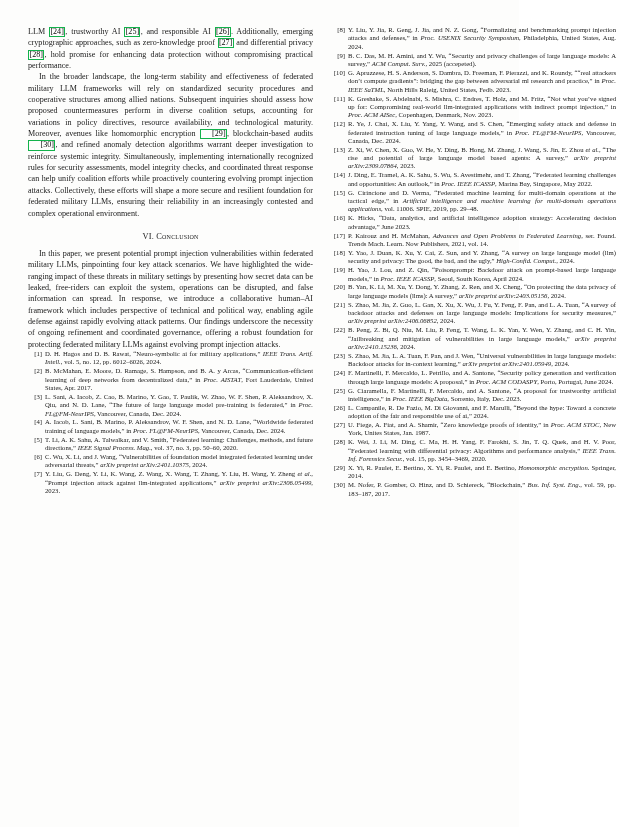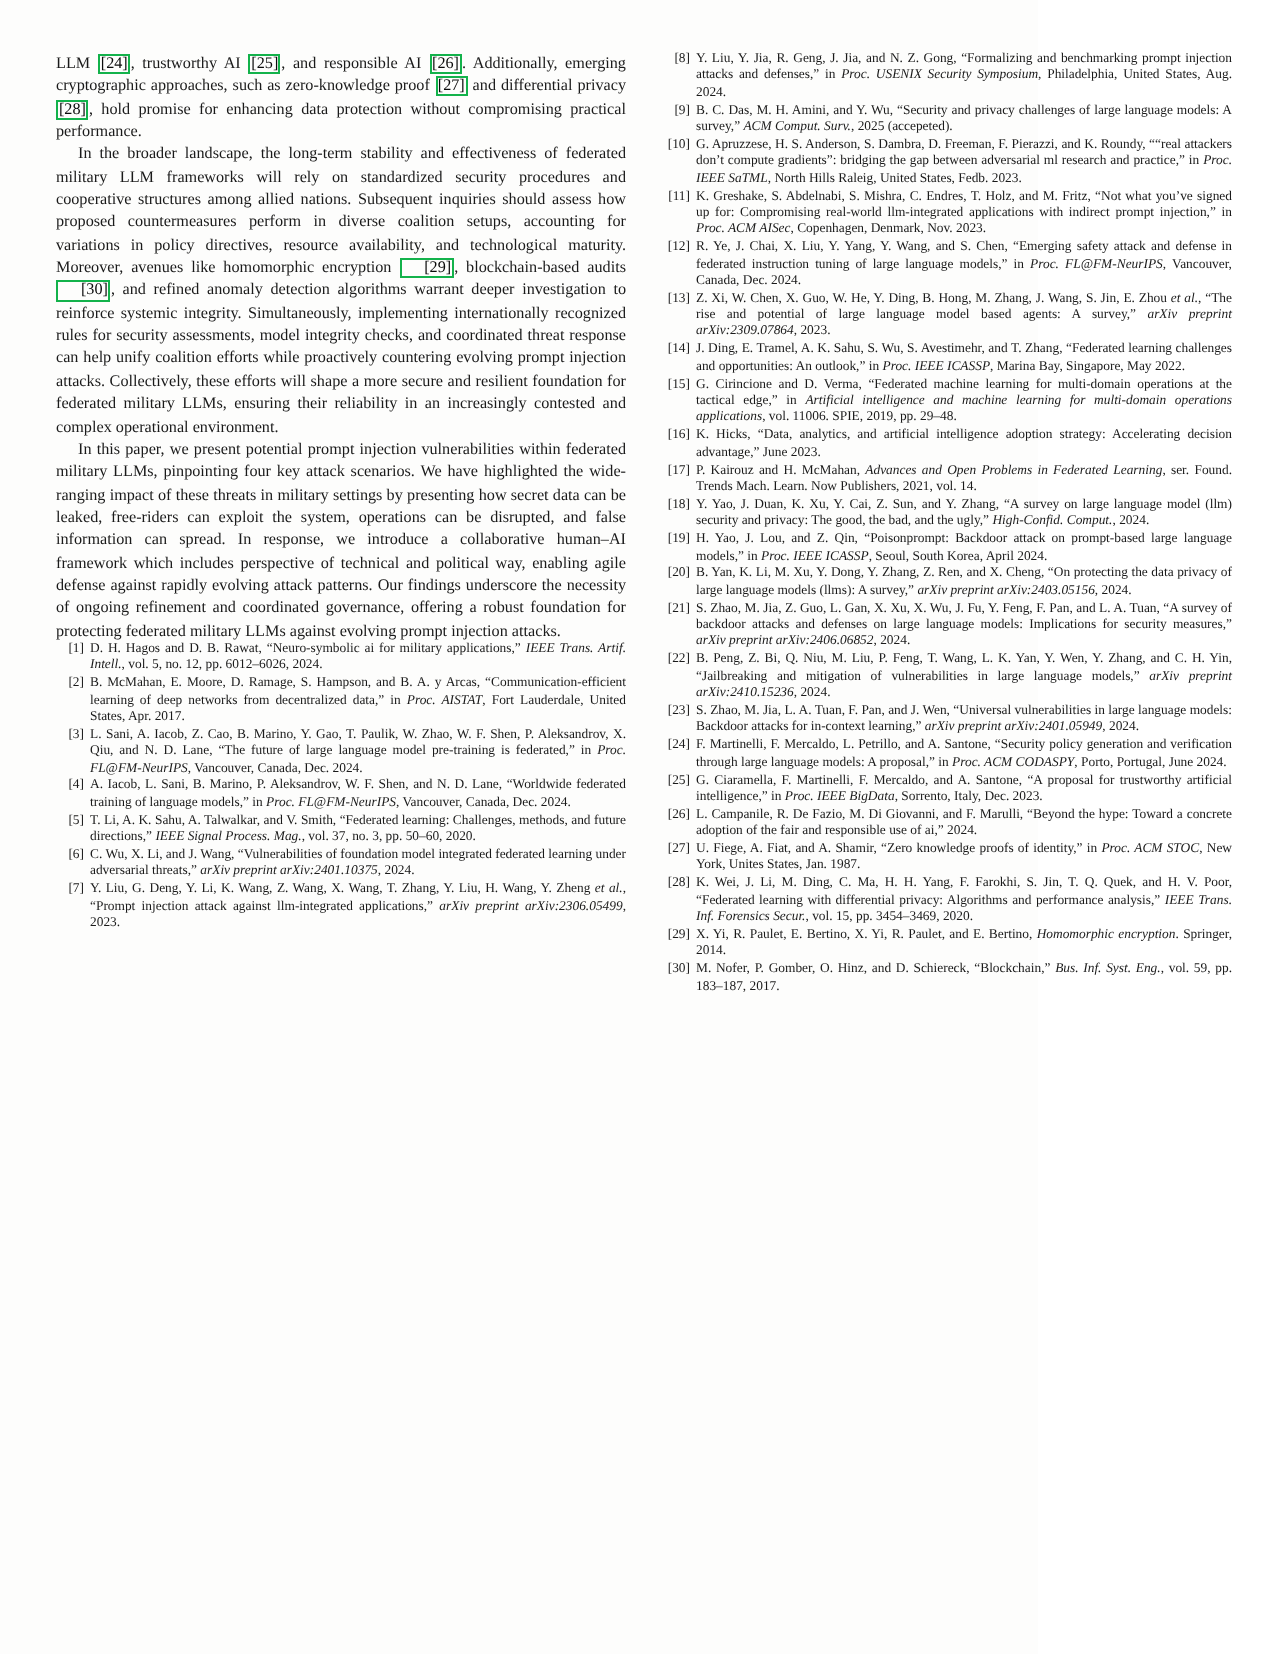--- a/index.html
+++ b/index.html
@@ -96,20 +96,24 @@
 
 <div class="page">
   <div class="columns">
 
     <div class="col">
       <div id="left-paragraphs">
           <p class="body">LLM <span class="cite">[24]</span>, trustworthy AI <span class="cite">[25]</span>, and responsible AI <span class="cite">[26]</span>. Additionally, emerging cryptographic approaches, such as zero-knowledge proof <span class="cite">[27]</span> and differential privacy <span class="cite">[28]</span>, hold promise for enhancing data protection without compromising practical performance.</p>
           <p class="body indent">In the broader landscape, the long-term stability and effectiveness of federated military LLM frameworks will rely on standardized security procedures and cooperative structures among allied nations. Subsequent inquiries should assess how proposed countermeasures perform in diverse coalition setups, accounting for variations in policy directives, resource availability, and technological maturity. Moreover, avenues like homomorphic encryption <span class="cite">[29]</span>, blockchain-based audits <span class="cite">[30]</span>, and refined anomaly detection algorithms warrant deeper investigation to reinforce systemic integrity. Simultaneously, implementing internationally recognized rules for security assessments, model integrity checks, and coordinated threat response can help unify coalition efforts while proactively countering evolving prompt injection attacks. Collectively, these efforts will shape a more secure and resilient foundation for federated military LLMs, ensuring their reliability in an increasingly contested and complex operational environment.</p>
         </div>
 
+      <h2 class="section">
+        <span class="num">VI.</span>
+        <span>Conclusion</span>
+      </h2>
 
       <p class="body indent">In this paper, we present potential prompt injection vulnerabilities within federated military LLMs, pinpointing four key attack scenarios. We have highlighted the wide-ranging impact of these threats in military settings by presenting how secret data can be leaked, free-riders can exploit the system, operations can be disrupted, and false information can spread. In response, we introduce a collaborative human–AI framework which includes perspective of technical and political way, enabling agile defense against rapidly evolving attack patterns. Our findings underscore the necessity of ongoing refinement and coordinated governance, offering a robust foundation for protecting federated military LLMs against evolving prompt injection attacks.</p>
 
 
       <ol class="refs" id="left-refs">
           <li>
             <span class="rnum">[1]</span>
             <span class="rtxt">D. H. Hagos and D. B. Rawat, “Neuro-symbolic ai for military applications,” <em>IEEE Trans. Artif. Intell.</em>, vol. 5, no. 12, pp. 6012–6026, 2024.</span>
           </li>
           <li>

